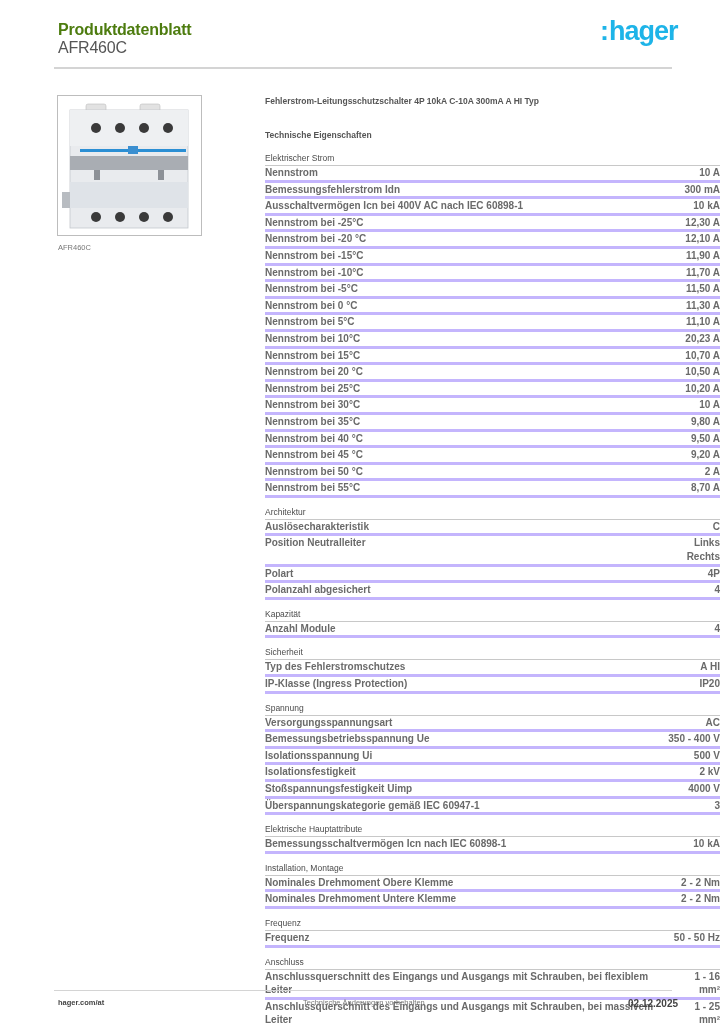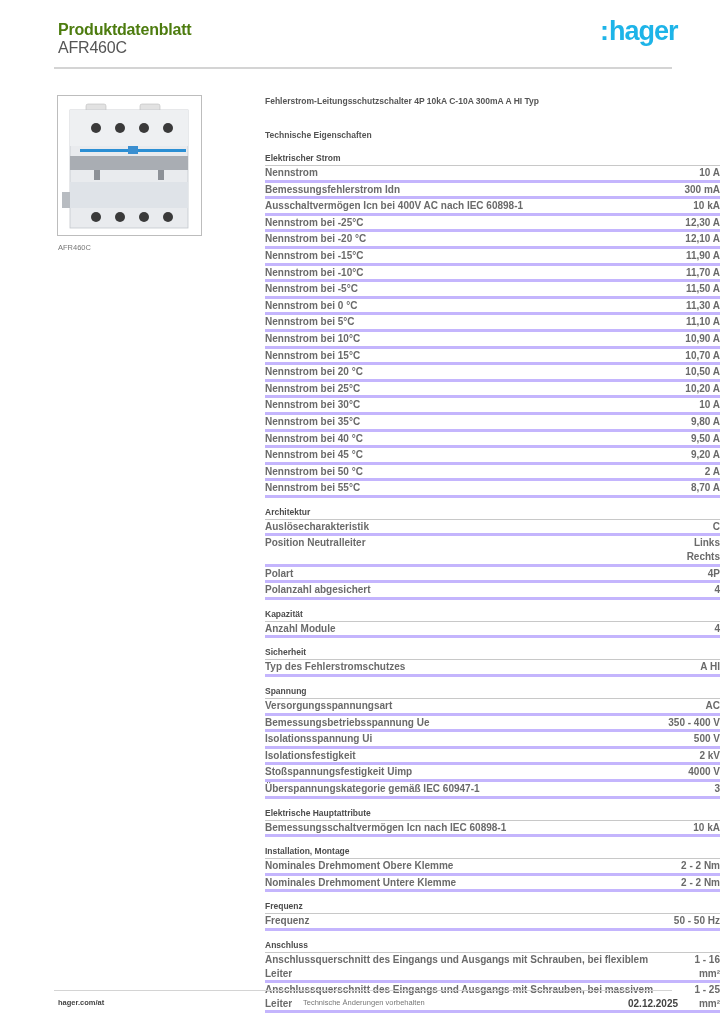--- a/index.html
+++ b/index.html
@@ -8,21 +8,21 @@
   .hdr-sub { position:absolute; left:58px; top:39px; font-size:16px; color:#555; letter-spacing:-0.2px; }
   .logo { position:absolute; left:600px; top:16px; font-size:27px; font-weight:bold; color:#1eb4e8; letter-spacing:-1px; }
   .logo .dots { display:inline-block; margin-right:1px; }
   .hr-top { position:absolute; left:54px; top:67px; width:618px; height:2px; background:#d4d4d4; }
   .prod-img { position:absolute; left:57px; top:95px; width:143px; height:139px; border:1px solid #bdbdbd; background:#f5f5f5; }
   .img-caption { position:absolute; left:58px; top:243px; font-size:7.5px; color:#777; }
   .main { position:absolute; left:217px; top:94px; width:455px;margin-left:48px; }
   .product-desc { font-size:8.5px; font-weight:bold; color:#555; height:14px; line-height:14px; }
   .tech-title { margin-top:20px; font-size:8.5px; font-weight:bold; color:#555; height:14px; line-height:14px; }
   .section { margin-top:8px; }
-  .sec-title { font-size:8.5px; font-weight:bold; color:#4c4c4c; height:13px; line-height:13px; border-bottom:1px solid #c8c8c8; }
+  .sec-title { font-size:8.5px; font-weight:normal; color:#4c4c4c; height:13px; line-height:13px; border-bottom:1px solid #c8c8c8; }
   .row { display:flex; justify-content:space-between; align-items:flex-start; font-size:10px; color:#6a6a6a; min-height:13.6px; line-height:13.6px; border-bottom:3px solid #c4b5fd;font-weight:bold; }
   .row .val { text-align:right; white-space:pre-line; }
   .hr-bottom { position:absolute; left:54px; top:990px; width:618px; height:1px; background:#d4d4d4; }
   .foot-left { position:absolute; left:58px; top:998px; font-size:7.5px; font-weight:bold; color:#444; }
   .foot-center { position:absolute; left:303px; top:998px; font-size:7.5px; color:#777; }
   .foot-right { position:absolute; left:628px; top:998px; font-size:10px; font-weight:bold; color:#444; }
 </style>
 </head>
 <body>
 
@@ -102,21 +102,21 @@
         <div class="row">
           <span class="lbl">Nennstrom bei 0 °C</span>
           <span class="val">11,30 A</span>
         </div>
         <div class="row">
           <span class="lbl">Nennstrom bei 5°C</span>
           <span class="val">11,10 A</span>
         </div>
         <div class="row">
           <span class="lbl">Nennstrom bei 10°C</span>
-          <span class="val">10,90 A</span>
+          <span class="val">20,23 A</span>
         </div>
         <div class="row">
           <span class="lbl">Nennstrom bei 15°C</span>
           <span class="val">10,70 A</span>
         </div>
         <div class="row">
           <span class="lbl">Nennstrom bei 20 °C</span>
           <span class="val">10,50 A</span>
         </div>
         <div class="row">
@@ -173,20 +173,24 @@
         <div class="row">
           <span class="lbl">Anzahl Module</span>
           <span class="val">4</span>
         </div>
       </div>
       <div class="section">
         <div class="sec-title">Sicherheit</div>
         <div class="row">
           <span class="lbl">Typ des Fehlerstromschutzes</span>
           <span class="val">A HI</span>
+        </div>
+        <div class="row">
+          <span class="lbl">IP-Klasse (Ingress Protection)</span>
+          <span class="val">IP20</span>
         </div>
       </div>
       <div class="section">
         <div class="sec-title">Spannung</div>
         <div class="row">
           <span class="lbl">Versorgungsspannungsart</span>
           <span class="val">AC</span>
         </div>
         <div class="row">
           <span class="lbl">Bemessungsbetriebsspannung Ue</span>

